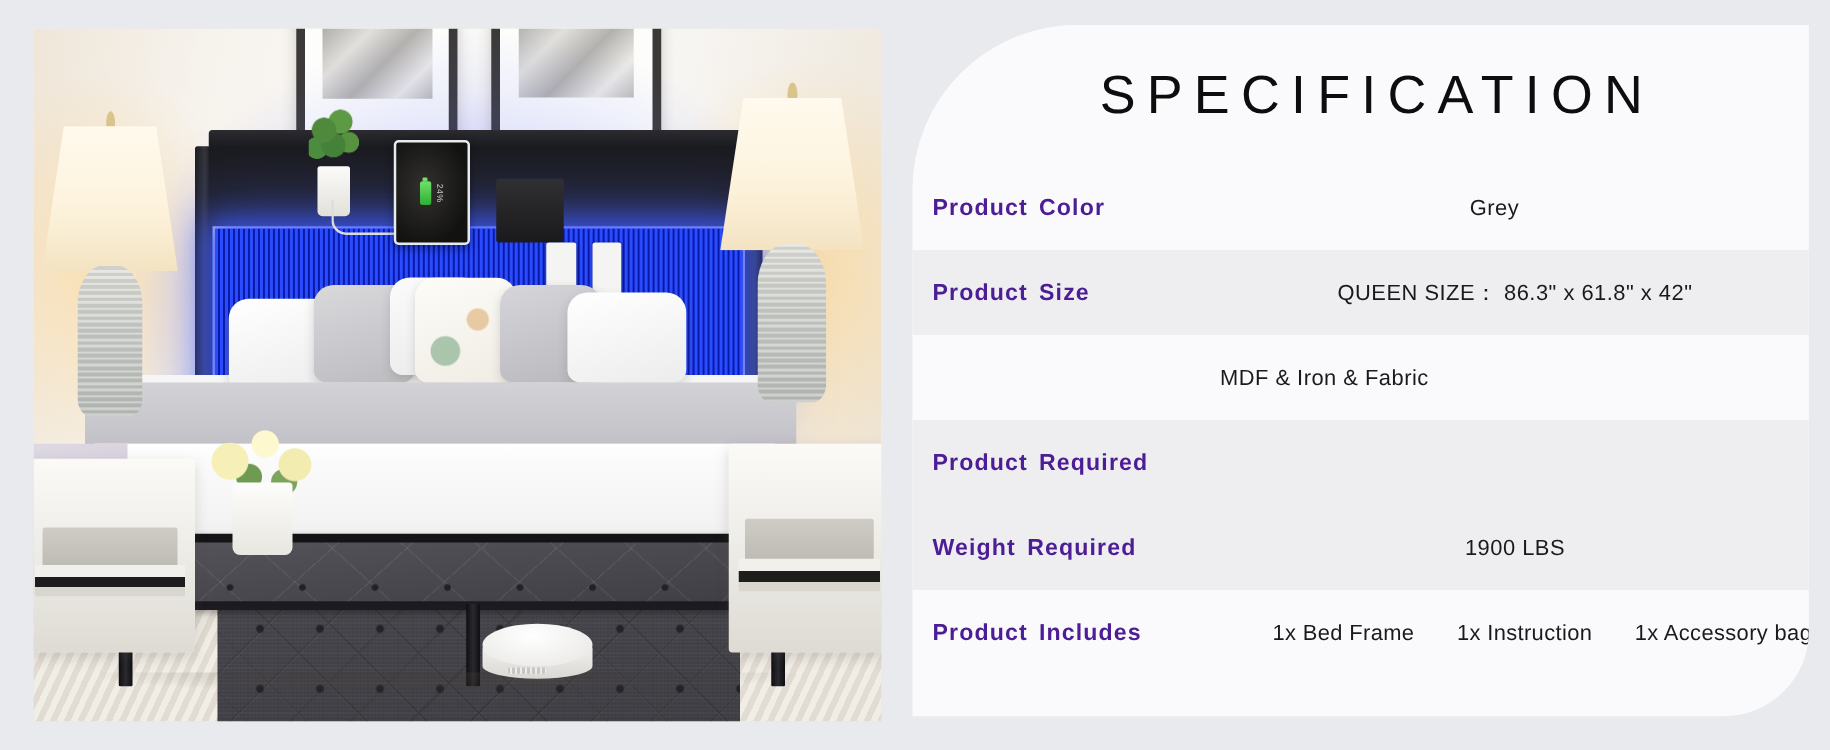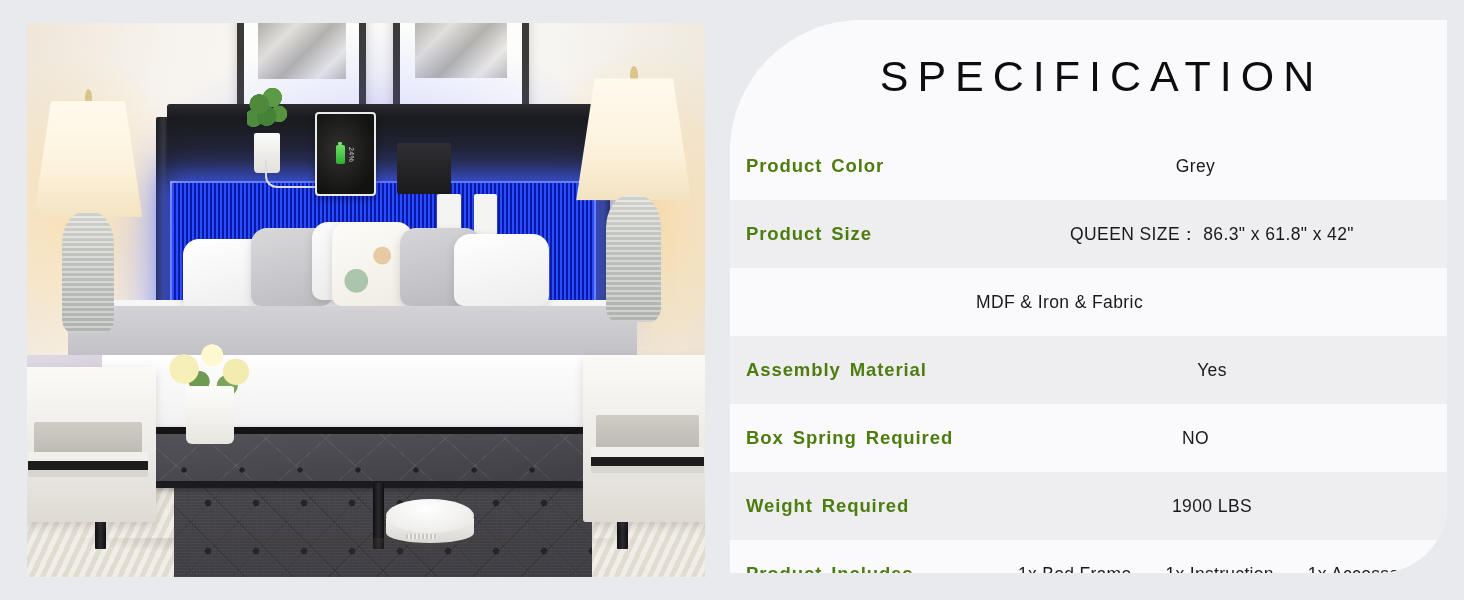--- a/index.html
+++ b/index.html
@@ -418,21 +418,21 @@
     box-sizing: border-box;
     padding-left: 16px;
   }
   .row.odd  { background: #fafafc; }
   .row.even { background: #eeeef0; gap: 33px; }
   .row-label {
     width: 272px;
     flex: 0 0 272px;
     font-size: 18.5px;
     font-weight: 700;
-    color: #4d7c0f;
+    color: #4c1d95;
     letter-spacing: .9px;
     word-spacing: 3px;
     white-space: nowrap;
   }
   .row-value {
     flex: 1 1 auto;
     font-size: 17.5px;
     font-weight: 400;
     color: #1a1a1c;
     letter-spacing: .4px;
@@ -584,28 +584,23 @@
       <div class="row even">
         <div class="row-label">Product  Size</div>
         <div class="row-value">QUEEN SIZE：  86.3" x 61.8" x 42"</div>
       </div>
 
       <div class="row odd">
         <div class="row-value">MDF  &amp;  Iron &amp;  Fabric</div>
       </div>
 
       <div class="row even">
-        <div class="row-label">Assembly  Material</div>
-        <div class="row-value">Yes</div>
-      </div>
-
-      <div class="row odd">
-        <div class="row-label">Box  Spring  Required</div>
-        <div class="row-value">NO</div>
-      </div>
+        <div class="row-label">Product  Required</div>
+      </div>
+
 
       <div class="row even">
         <div class="row-label">Weight  Required</div>
         <div class="row-value">1900  LBS</div>
       </div>
 
       <div class="row odd">
         <div class="row-label">Product  Includes</div>
         <div class="row-value left-ish">
           <div class="includes">

